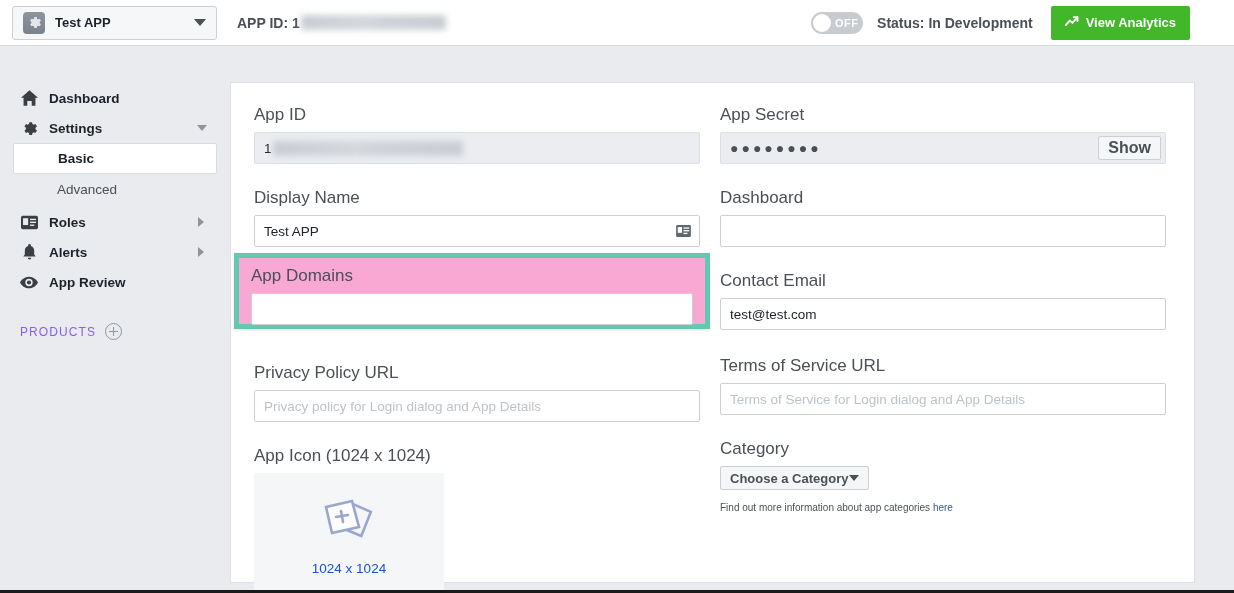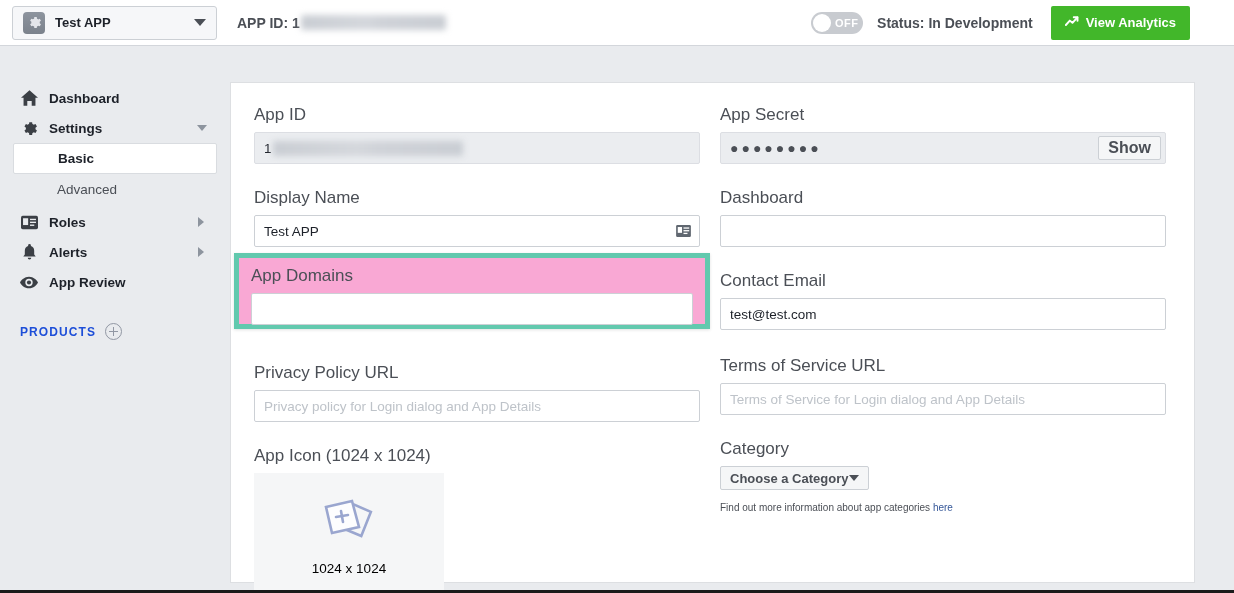--- a/index.html
+++ b/index.html
@@ -112,21 +112,21 @@
   }
   .sub-item.active {
     background: #ffffff; color: #1d2129; font-weight: bold;
     border: 1px solid #d9dce0; height: 31px;
   }
   .products-row {
     display: flex; align-items: center; padding-left: 20px;
     margin-top: 26px; cursor: pointer;
   }
   .products-label {
-    font-size: 12px; font-weight: bold; color: #1d4ed8; letter-spacing: 1.1px;
+    font-size: 12px; font-weight: normal; color: #8b5cf6; letter-spacing: 1.1px;
   }
   .plus-circle {
     margin-left: 9px; width: 17px; height: 17px; border-radius: 50%;
     border: 1.5px solid #9197a3; position: relative;
   }
   .plus-circle::before, .plus-circle::after {
     content: ''; position: absolute; background: #9197a3;
   }
   .plus-circle::before { left: 3px; right: 3px; top: 6.5px; height: 1.5px; }
   .plus-circle::after { top: 3px; bottom: 3px; left: 6.5px; width: 1.5px; }
@@ -178,21 +178,21 @@
   }
   .highlight-box .inner { padding: 8px 12px 0 12px; }
 
   
   .uploader {
     width: 190px; height: 125px; background: #f5f6f7;
     display: flex; flex-direction: column; align-items: center;
     justify-content: center; cursor: pointer;
   }
   .uploader-caption {
-    font-size: 13.5px; color: #000000; margin-top: 8px;
+    font-size: 13.5px; color: #1d4ed8; margin-top: 8px;
   }
 
   
   .cat-btn {
     height: 24px; background: #f5f6f7; border: 1px solid #ccd0d5;
     border-radius: 2px; font-size: 13px; font-weight: bold; color: #4b4f56;
     padding: 0 9px; display: inline-flex; align-items: center; gap: 1px;
     cursor: pointer; font-family: "Liberation Sans", sans-serif;
   }
   .cat-caret {

